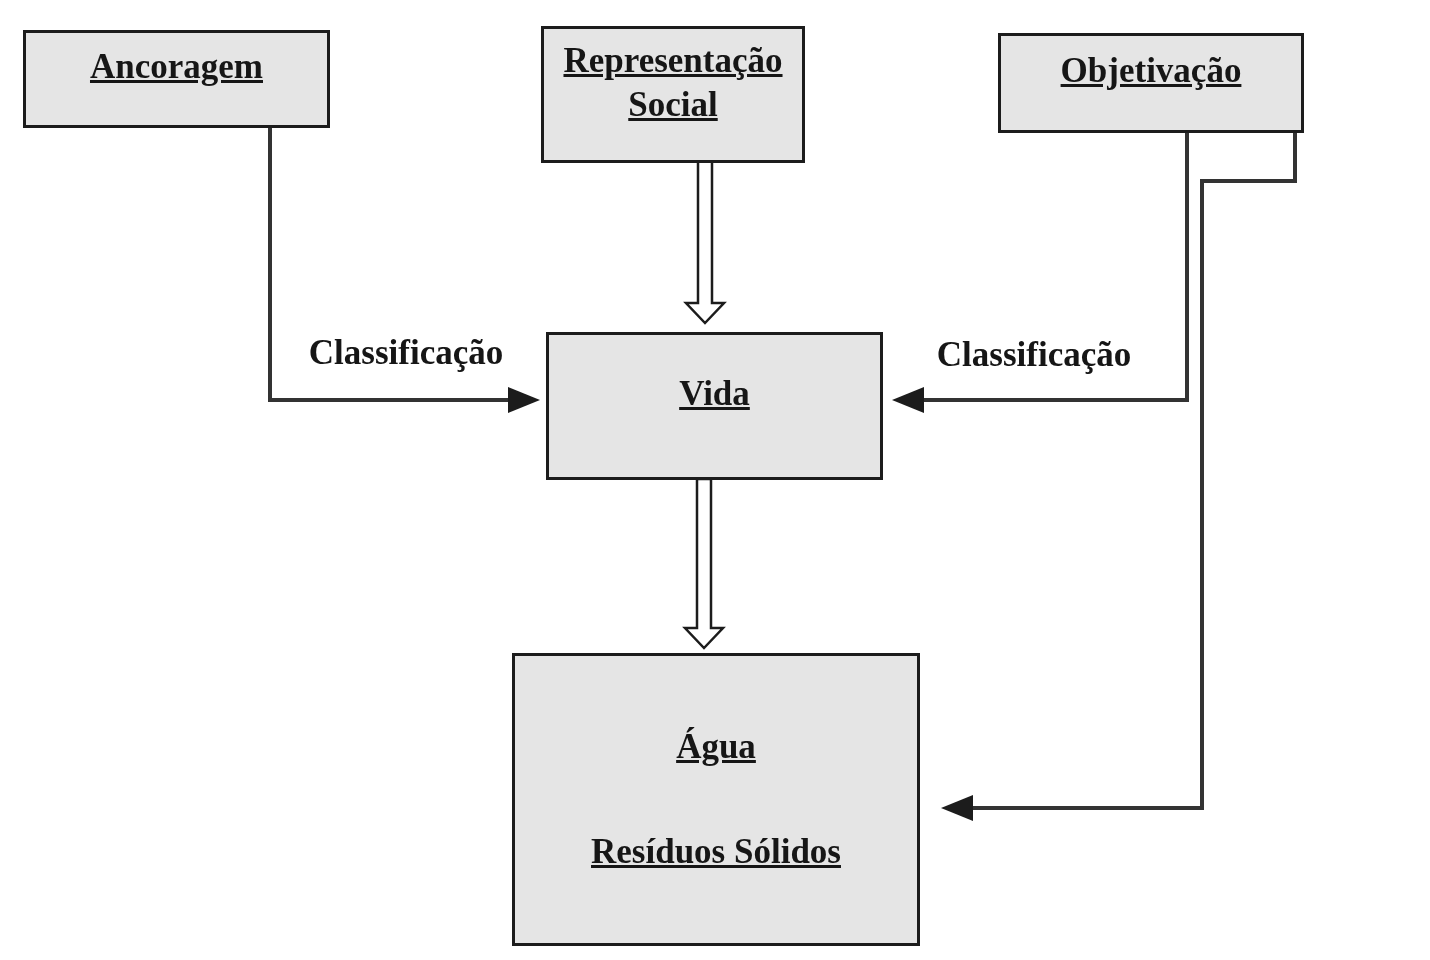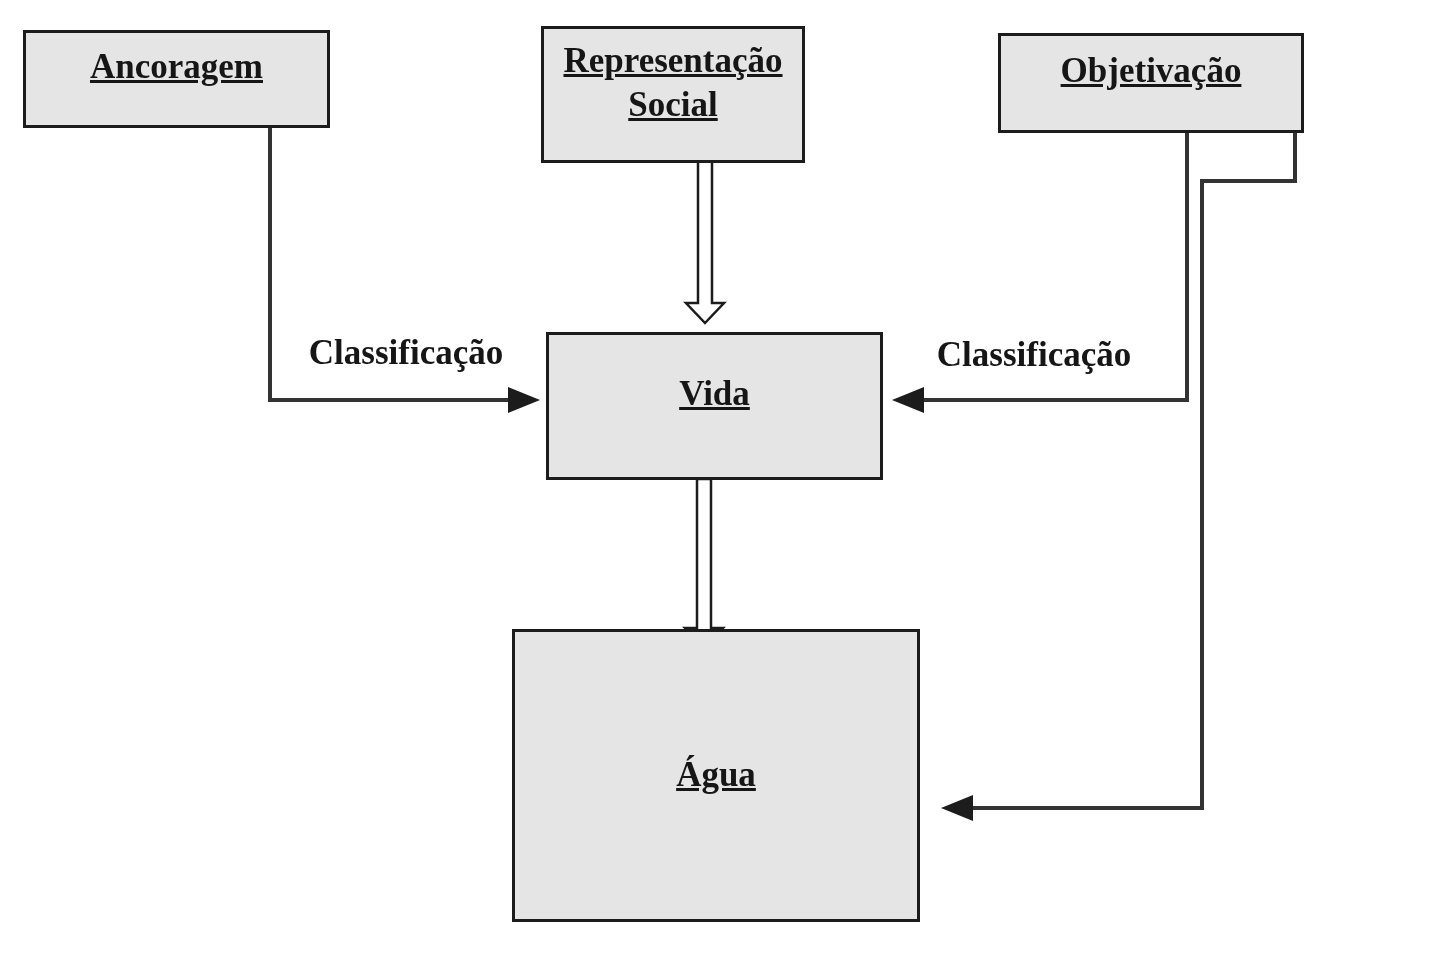--- a/index.html
+++ b/index.html
@@ -36,21 +36,21 @@
     font-size: 35px;
     line-height: 1.24;
     text-decoration: underline;
   }
   .box.pad-up { padding-bottom: 24px; }
   #box-ancoragem    { left: 23px;   top: 30px;  width: 307px; height: 98px;  }
   #box-representacao{ left: 541px;  top: 26px;  width: 264px; height: 137px; }
   #box-objetivacao  { left: 998px; top: 33px;  width: 306px; height: 100px; }
   #box-preservacao  { left: 546px;  top: 332px; width: 337px; height: 148px; }
   #box-temas {
-    left: 512px; top: 629px; width: 408px; height: 293px;
+    left: 512px; top: 653px; width: 408px; height: 293px;
     justify-content: space-evenly;
     padding: 6px 0;
   }
   #box-temas .theme-line { line-height: 1.1; }
   .arrow-label {
     position: absolute;
     font-weight: bold;
     font-size: 35px;
     text-align: center;
     white-space: nowrap;
@@ -91,19 +91,20 @@
   <div class="box pad-up" id="box-objetivacao">
     <span>Objetivação</span>
   </div>
 
   <div class="box pad-up" id="box-preservacao">
     <span>Vida</span>
   </div>
 
   <div class="box" id="box-temas">
     <div class="theme-line">Água</div>
+    <div class="theme-line">Resíduos Sólidos</div>
   </div>
 
   <div class="arrow-label" id="label-classificacao">Classificação</div>
 
   <div class="arrow-label" id="label-externalizacao">Classificação</div>
 
 </div>
 
 </body></html>

